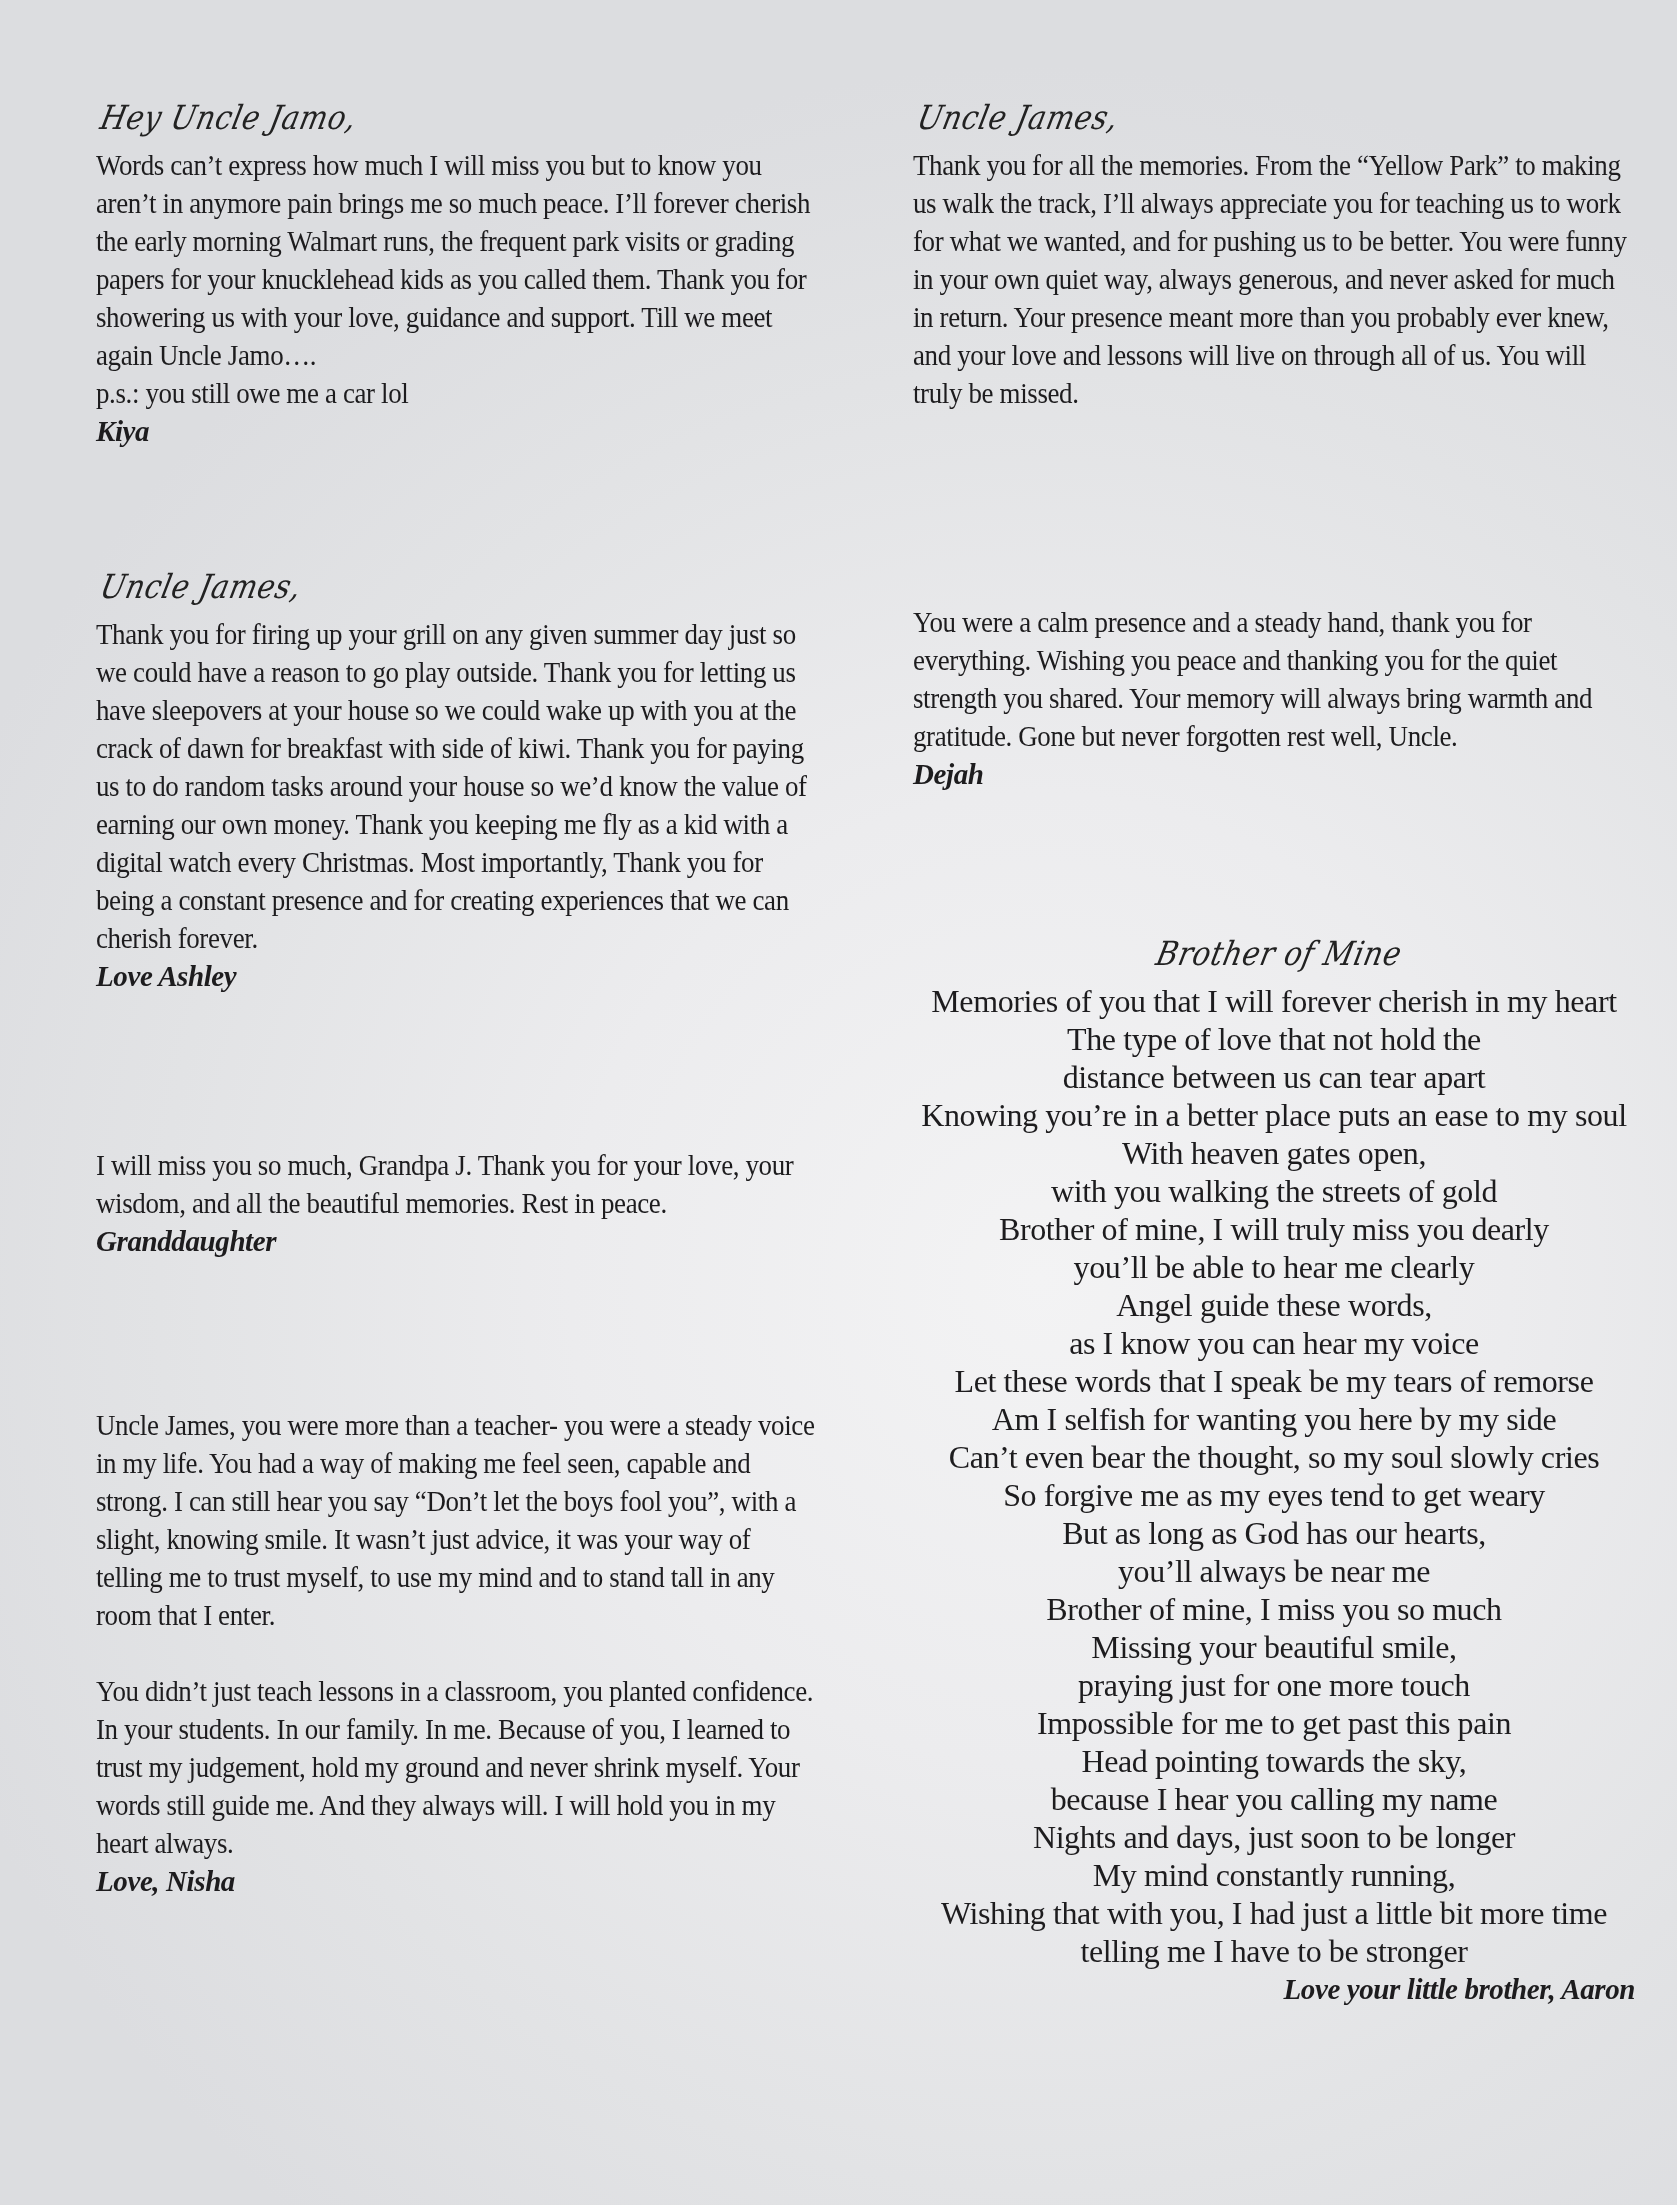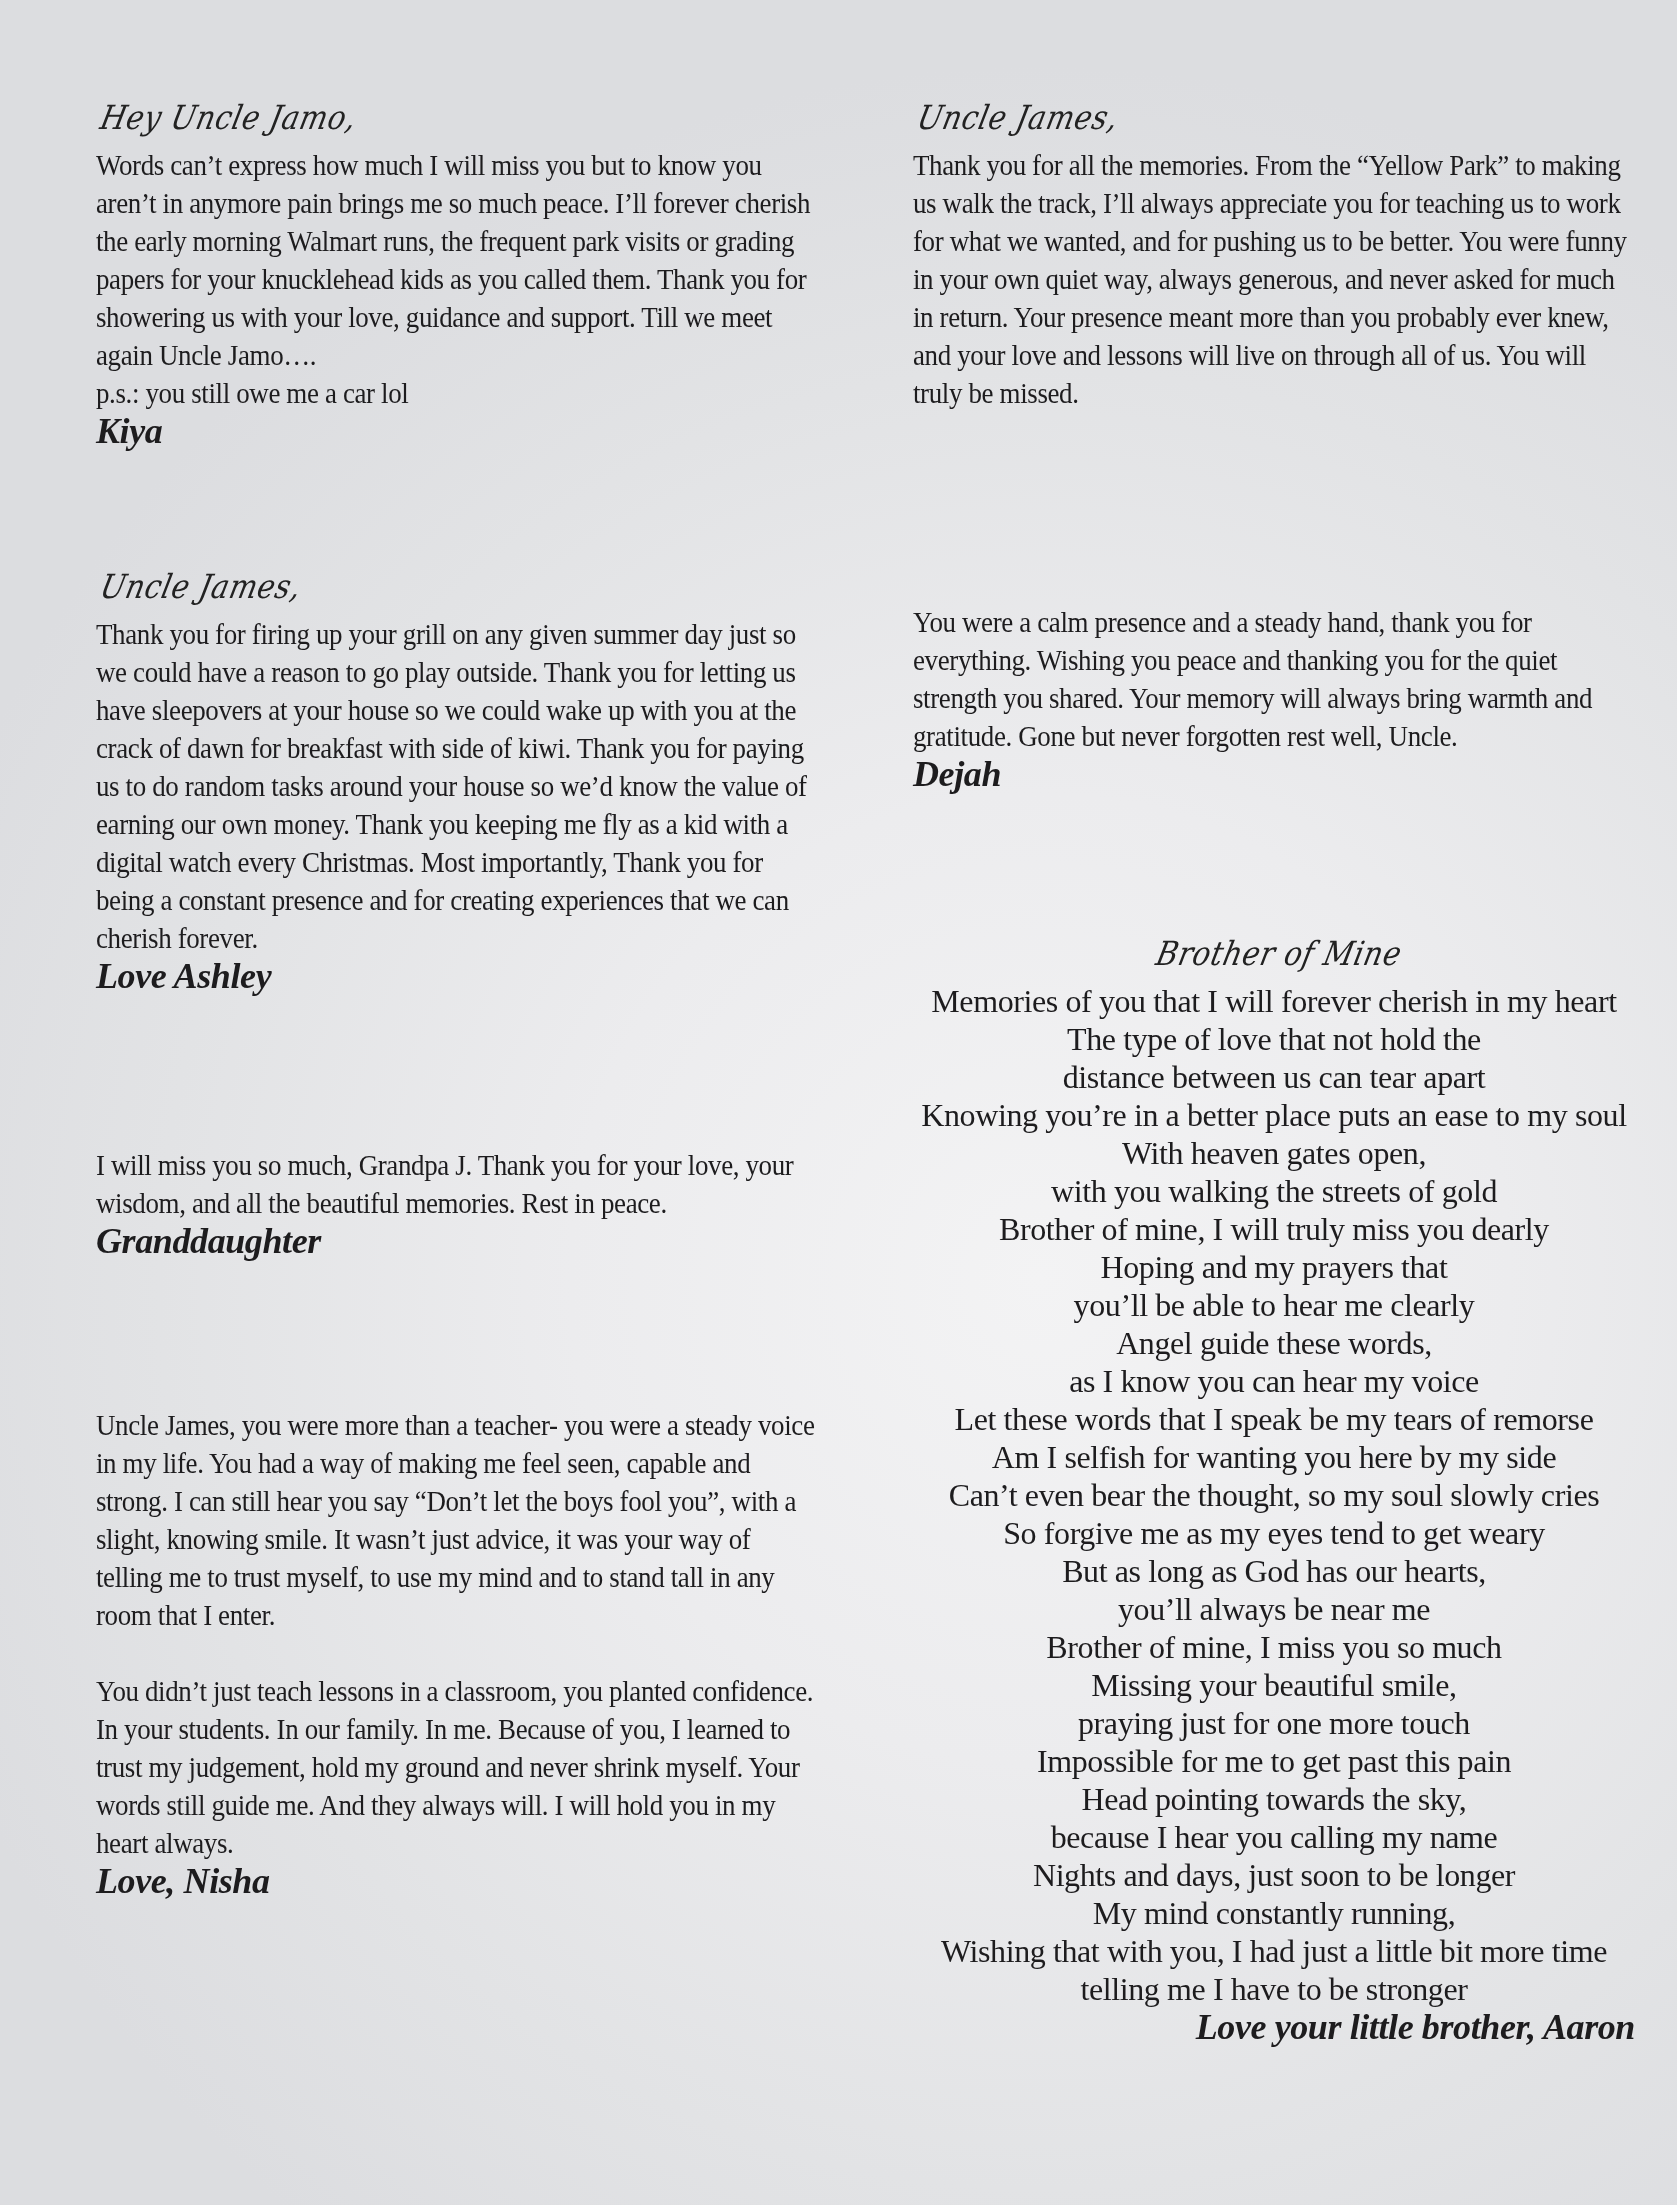--- a/index.html
+++ b/index.html
@@ -15,21 +15,21 @@
     font-family: "DejaVu Serif", "Liberation Serif", serif;
     font-style: italic; font-weight: 300;
     font-size: 29px; letter-spacing: 0.6px;
     color: #222; height: 41px; line-height: 41px;
     transform: skewX(-12deg) scaleY(1.15); transform-origin: left bottom;
     margin-bottom: 3.8px;
   }
   .body-text { font-size: 29px; line-height: 38px; letter-spacing: -0.4px; transform: scaleX(0.93); transform-origin: left top; width: 777px; }
   .body-text p { margin: 0; }
   .gap { height: 38px; }
-  .signature { font-size: 36px; line-height: 38px; font-weight: bold; font-style: italic; letter-spacing: -0.4px; }
+  .signature { font-size: 29px; line-height: 38px; font-weight: bold; font-style: italic; letter-spacing: -0.4px; }
   .poem { text-align: center; width: 722px; }
   .poem .script-heading { transform-origin: center bottom; text-align: center; }
   .poem-lines { font-size: 32px; line-height: 38px; letter-spacing: -0.4px; }
   .poem-line { white-space: nowrap; }
   .poem .signature { text-align: right; }
 </style>
 </head>
 <body>
 
 <div class="col" style="left:96px; top:0;">
@@ -87,21 +87,20 @@
   <div class="block poem" style="top:937px;">
     <div class="script-heading">Brother of Mine</div>
     <div class="poem-lines">
       <div class="poem-line">Memories of you that I will forever cherish in my heart</div>
       <div class="poem-line">The type of love that not hold the</div>
       <div class="poem-line">distance between us can tear apart</div>
       <div class="poem-line">Knowing you’re in a better place puts an ease to my soul</div>
       <div class="poem-line">With heaven gates open,</div>
       <div class="poem-line">with you walking the streets of gold</div>
       <div class="poem-line">Brother of mine, I will truly miss you dearly</div>
-      <div class="poem-line">Hoping and my prayers that</div>
       <div class="poem-line">you’ll be able to hear me clearly</div>
       <div class="poem-line">Angel guide these words,</div>
       <div class="poem-line">as I know you can hear my voice</div>
       <div class="poem-line">Let these words that I speak be my tears of remorse</div>
       <div class="poem-line">Am I selfish for wanting you here by my side</div>
       <div class="poem-line">Can’t even bear the thought, so my soul slowly cries</div>
       <div class="poem-line">So forgive me as my eyes tend to get weary</div>
       <div class="poem-line">But as long as God has our hearts,</div>
       <div class="poem-line">you’ll always be near me</div>
       <div class="poem-line">Brother of mine, I miss you so much</div>

